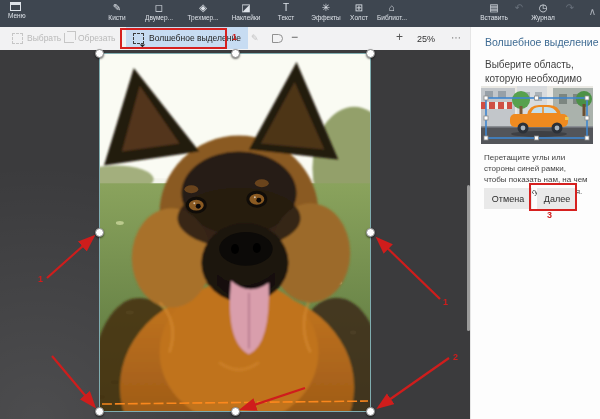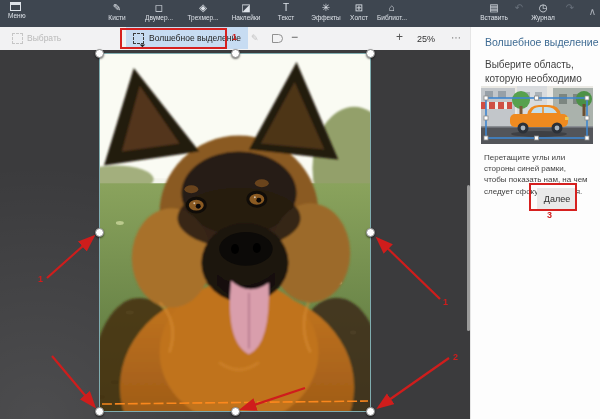--- a/index.html
+++ b/index.html
@@ -125,20 +125,24 @@
     <div class="tb-item disabled" style="left:570px">
       <span class="ic">↷</span>
     </div>
     <span class="chevron">∧</span>
   </div>
 
   <div class="toolbar2">
     <div class="t2-item" style="left:12px">
       <span class="ic-select"></span>
       <span>Выбрать</span>
+    </div>
+    <div class="t2-item" style="left:64px">
+      <span class="ic-crop"></span>
+      <span>Обрезать</span>
     </div>
     <div class="magic-btn">
       <span class="ic-magic"></span>
       <span>Волшебное выделение</span>
     </div>
     <div class="t2-item" style="left:251px">
       <span class="ic-pen">✎</span>
     </div>
     <div class="t2-item" style="left:272px">
       <span class="ic-callout"></span>
@@ -296,20 +300,21 @@
             <rect x="104" y="30" width="4" height="4"></rect>
           <rect x="3" y="50" width="4" height="4"></rect>
             <rect x="53.5" y="50" width="4" height="4"></rect>
             <rect x="104" y="50" width="4" height="4"></rect>
         </g>
       </svg>
     </div>
 
     <div class="panel-hint">Перетащите углы или стороны синей рамки, чтобы показать нам, на чем следует сфокусироваться.</div>
 
+    <div class="btn btn-cancel">Отмена</div>
     <div class="btn btn-next">Далее</div>
   </div>
 
   <div class="red-box rb-magic"></div>
   <div class="red-box rb-next"></div>
   <span class="ann" style="left:232px;top:32px">1</span>
   <span class="ann" style="left:38px;top:274px">1</span>
   <span class="ann" style="left:443px;top:297px">1</span>
   <span class="ann" style="left:453px;top:352px">2</span>
   <span class="ann" style="left:547px;top:210px">3</span>

